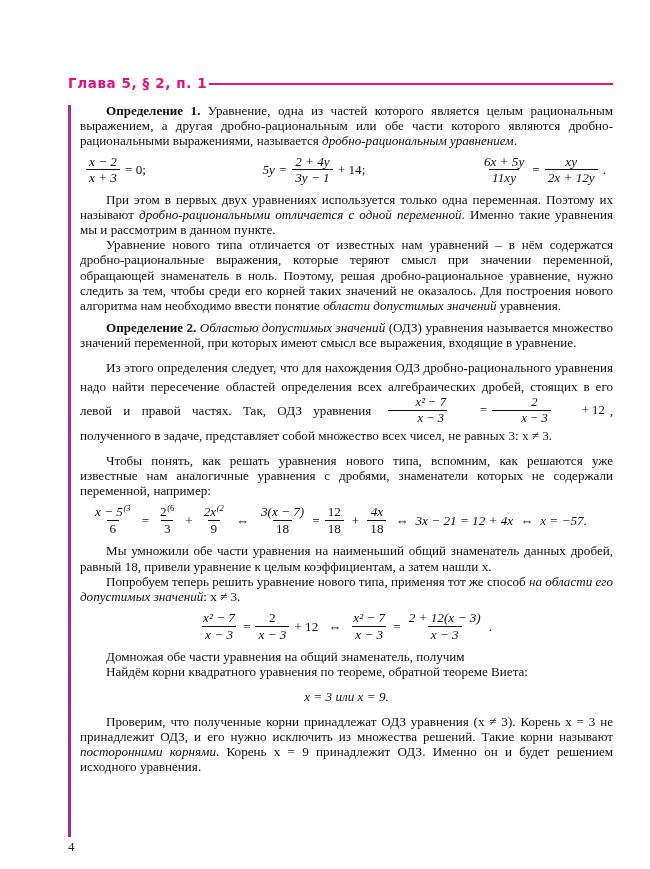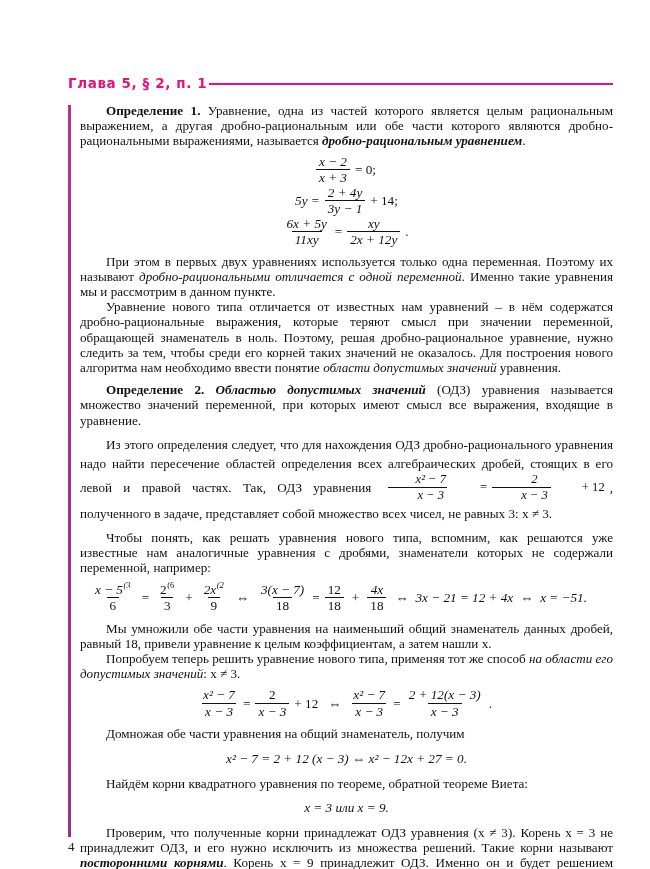--- a/index.html
+++ b/index.html
@@ -75,32 +75,32 @@
     line-height: 15.2px;
     text-align: justify;
     text-indent: 26px;
     hyphens: none;
   }
   p.body.noindent { text-indent: 0; }
   p.gap { margin-top: 7px; }
 
   b { font-weight: bold; }
   i, .it { font-style: italic; }
-  .bi { font-weight: bold; font-style: italic; }
+  .bi { font-weight: normal; font-style: italic; }
   .mvar { font-style: italic; font-family: "Liberation Serif", serif; }
 
   
   .mathrow {
     display: flex;
     align-items: center;
     justify-content: center;
     font-size: 13.2px;
     margin: 8px 0 8px 0;
   }
-  .mathrow.spread { justify-content: center; padding: 0 4px; flex-direction: column; }
+  .mathrow.spread { justify-content: space-between; padding: 0 4px; }
   .mathrow.spread > * { flex: 0 0 auto; }
 
   .expr {
     display: inline-flex;
     align-items: center;
     white-space: nowrap;
   }
   .op { padding: 0 3px; }
   .op.wide { padding: 0 6px; }
 
@@ -244,21 +244,21 @@
         <span class="den">18</span>
       </span>
       <span class="op wide">+</span>
       <span class="frac">
         <span class="num mvar">4x</span>
         <span class="den">18</span>
       </span>
       <span class="eqv">⇔</span>
       <span class="mvar">3x − 21 = 12 + 4x</span>
       <span class="eqv">⇔</span>
-      <span class="mvar">x = −51.</span>
+      <span class="mvar">x = −57.</span>
     </div>
 
     <p class="body">Мы умножили обе части уравнения на наименьший общий знаменатель данных дробей, равный 18, привели уравнение к целым коэффициентам, а затем нашли x.</p>
 
     <p class="body"><span>Попробуем теперь решить уравнение нового типа, применяя тот же способ </span><i>на области его допустимых значений</i><span>: x ≠ 3.</span></p>
 
 
     <div class="mathrow" style="margin-top:7px;margin-bottom:7px;">
       <span class="frac">
         <span class="num mvar">x² − 7</span>
@@ -278,23 +278,20 @@
       <span class="op">=</span>
       <span class="frac">
         <span class="num mvar">2 + 12(x − 3)</span>
         <span class="den mvar">x − 3</span>
       </span>
       <span class="op">.</span>
     </div>
 
     <p class="body" style="text-indent:26px;">Домножая обе части уравнения на общий знаменатель, получим</p>
 
-    <div class="mathrow" style="margin-top:9px;margin-bottom:9px;">
-      <span class="mvar">x² − 7 = 2 + 12 (x − 3) ⇔ x² − 12x + 27 = 0.</span>
-    </div>
 
     <p class="body noindent" style="text-indent:26px;">Найдём корни квадратного уравнения по теореме, обратной теореме Виета:</p>
 
     <div class="mathrow" style="margin-top:9px;margin-bottom:9px;">
       <span class="mvar">x = 3 или x = 9.</span>
     </div>
 
     <p class="body gap"><span>Проверим, что полученные корни принадлежат ОДЗ уравнения (x ≠ 3). Корень x = 3 не принадлежит ОДЗ, и его нужно исключить из множества решений. Такие корни называют </span><span class="bi">посторонними корнями</span><span>. Корень x = 9 принадлежит ОДЗ. Именно он и будет решением исходного уравнения.</span></p>
 
   </div>

